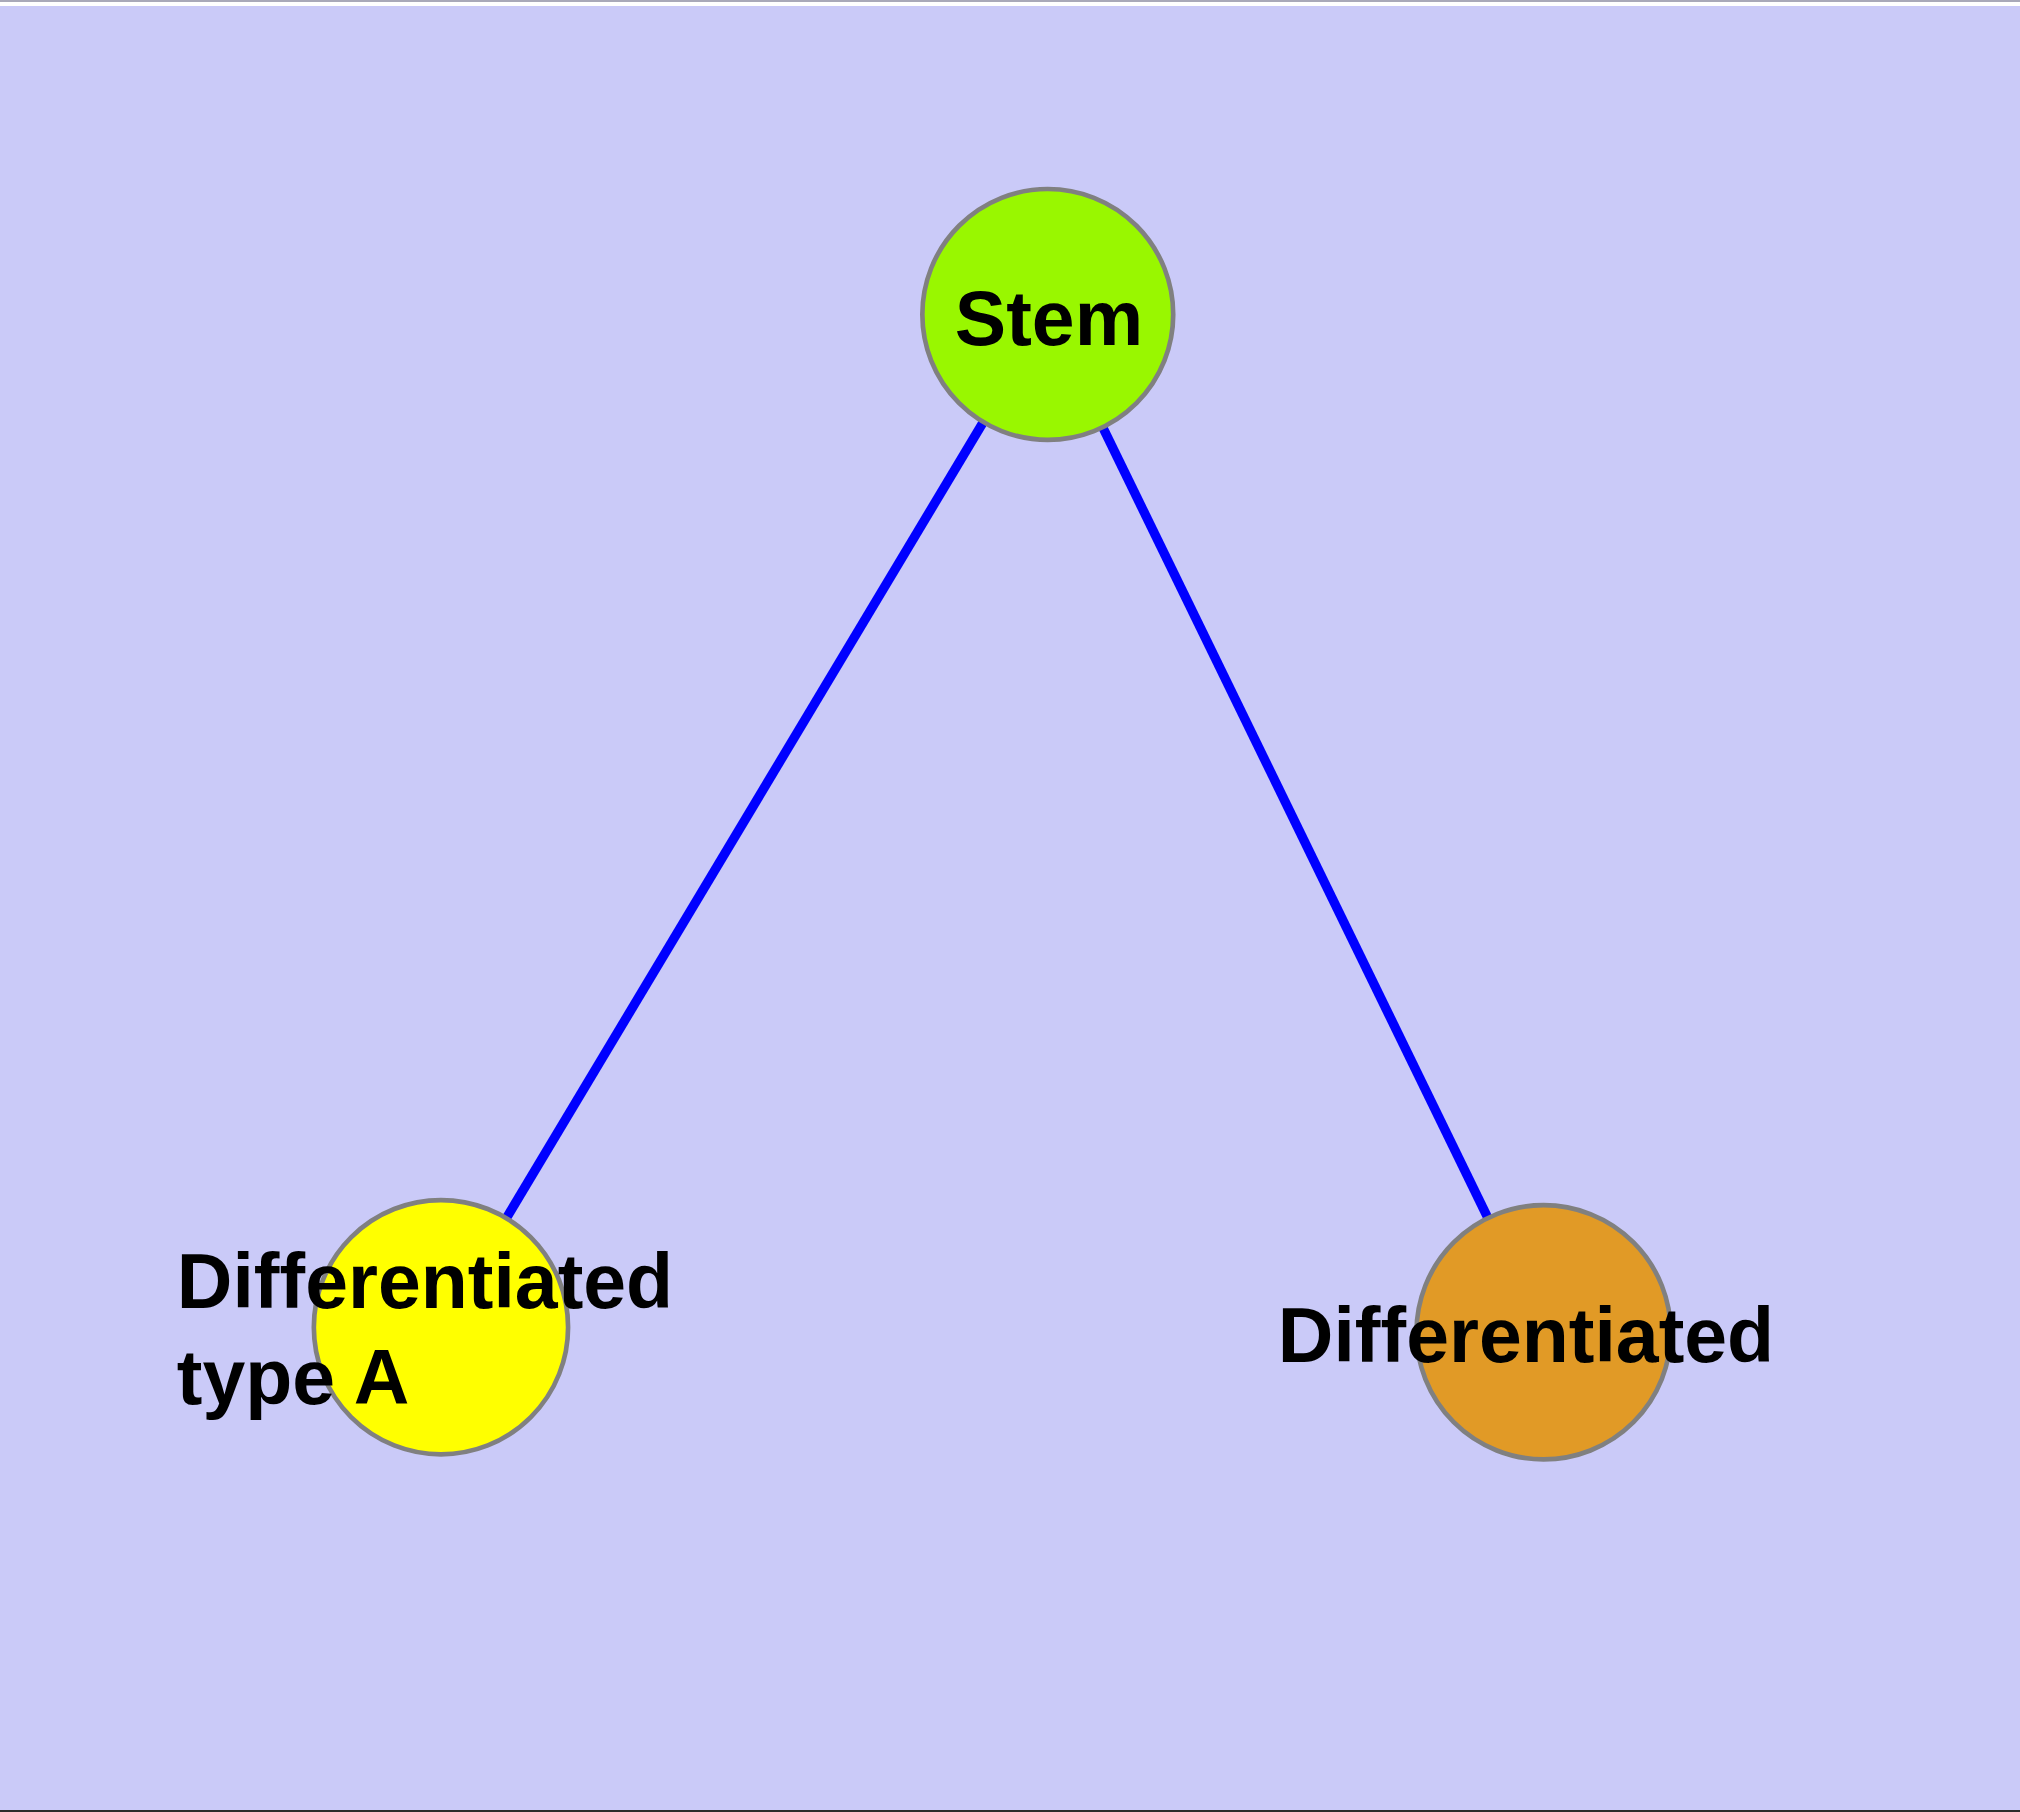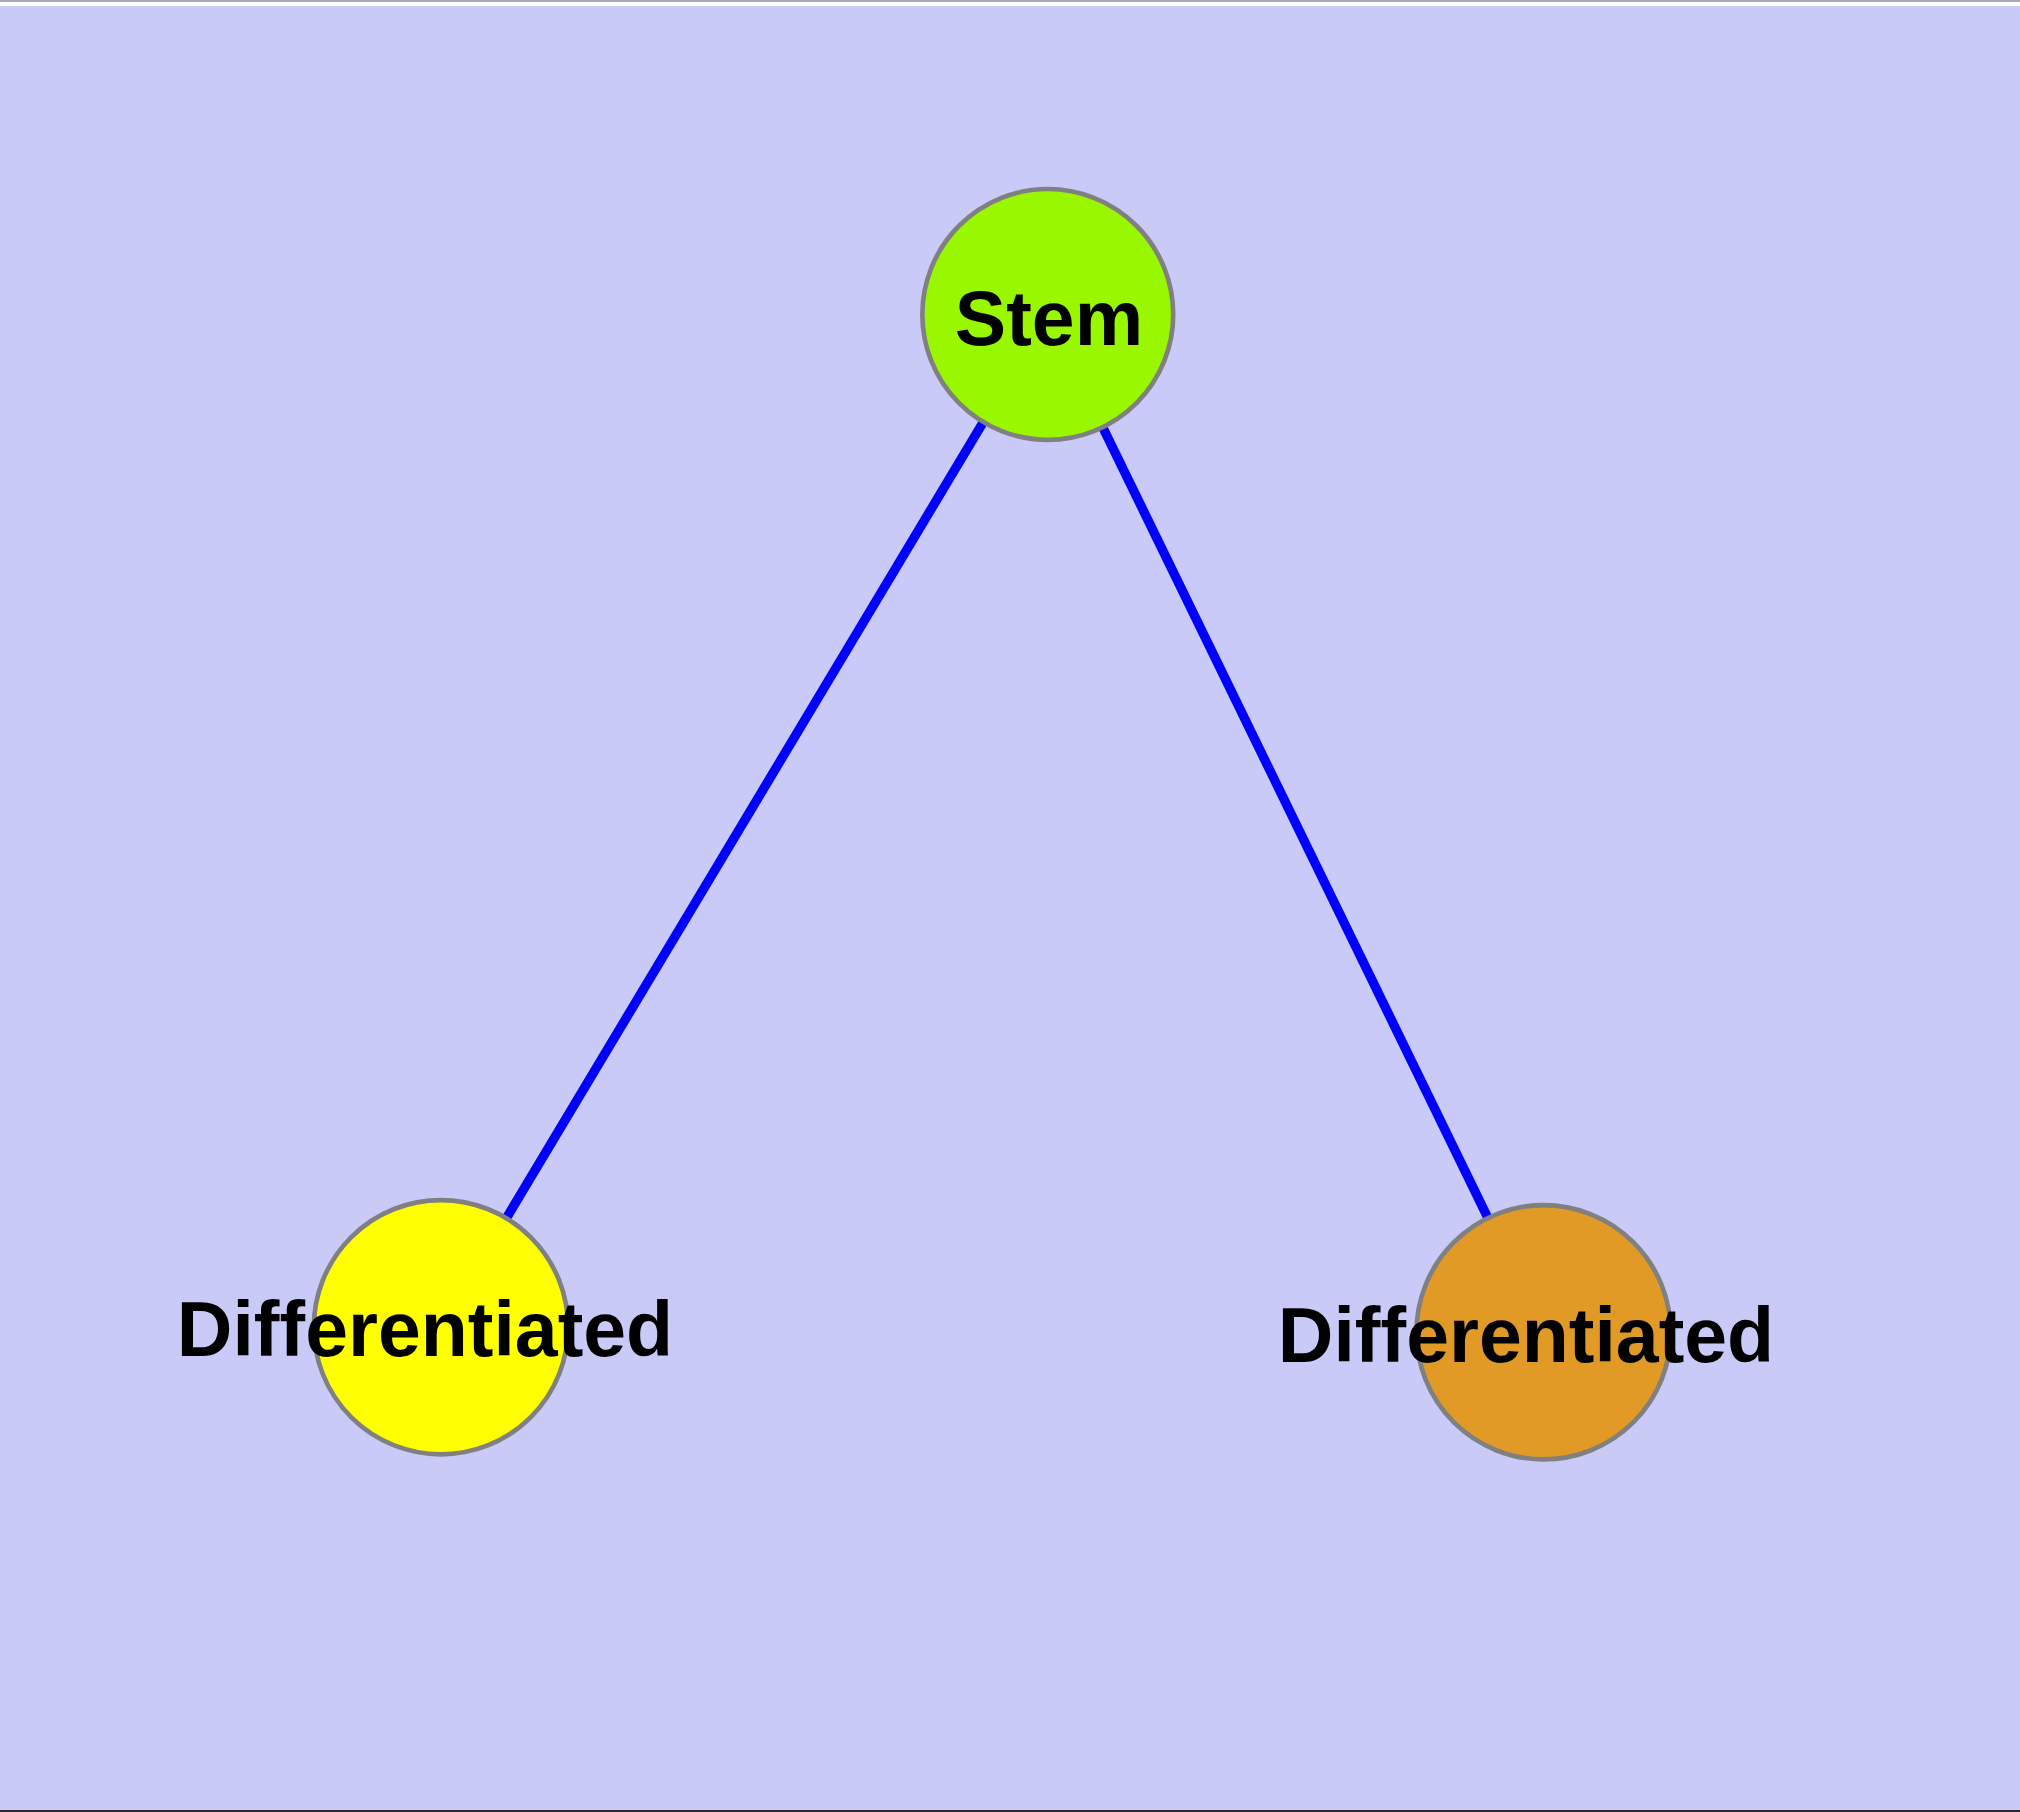--- a/index.html
+++ b/index.html
@@ -48,18 +48,19 @@
   <circle class="node" cx="520" cy="1566" r="150" fill="#FFFF00" stroke="#808080"></circle>
   <circle class="node" cx="1821" cy="1572" r="150" fill="#E19A26" stroke="#808080"></circle>
 </svg>
 
 <div class="node-label label-stem" style="color: rgb(0, 0, 0);">
   <div class="label-line">Stem</div>
 </div>
 
 <div class="node-label label-a" style="color: rgb(0, 0, 0);">
   <div class="label-line">Differentiated</div>
+  <div class="label-line">type A</div>
 </div>
 
 <div class="node-label label-b" style="color: rgb(0, 0, 0);">
   <div class="label-line">Differentiated</div>
 </div>
 
 
 </body></html>

